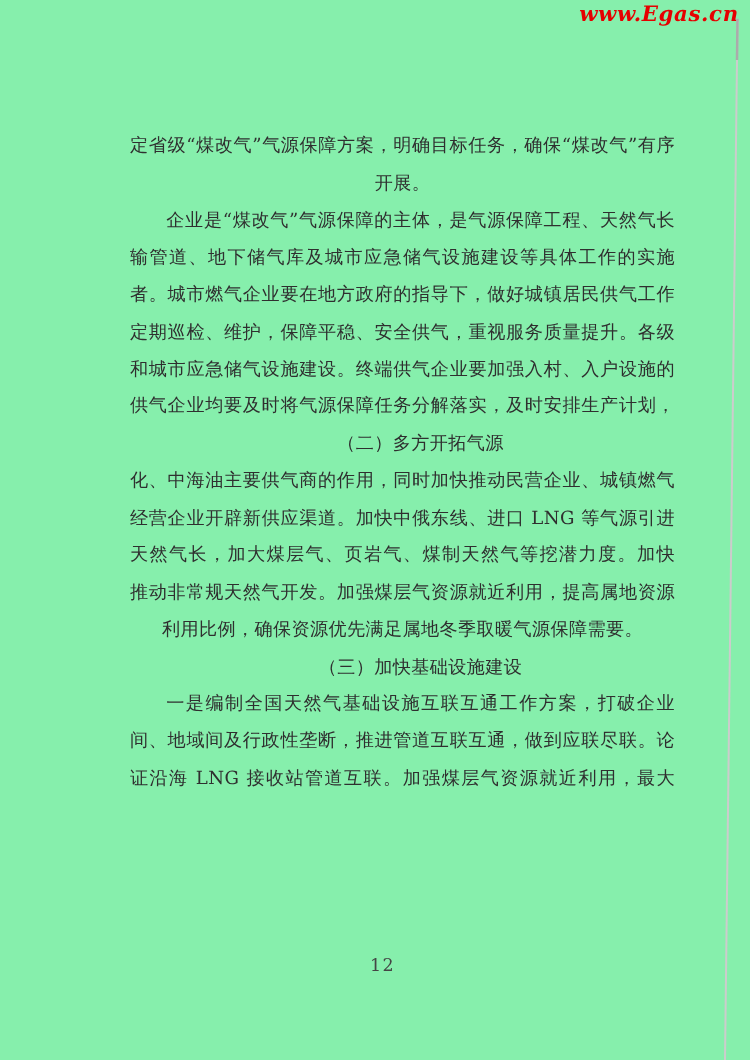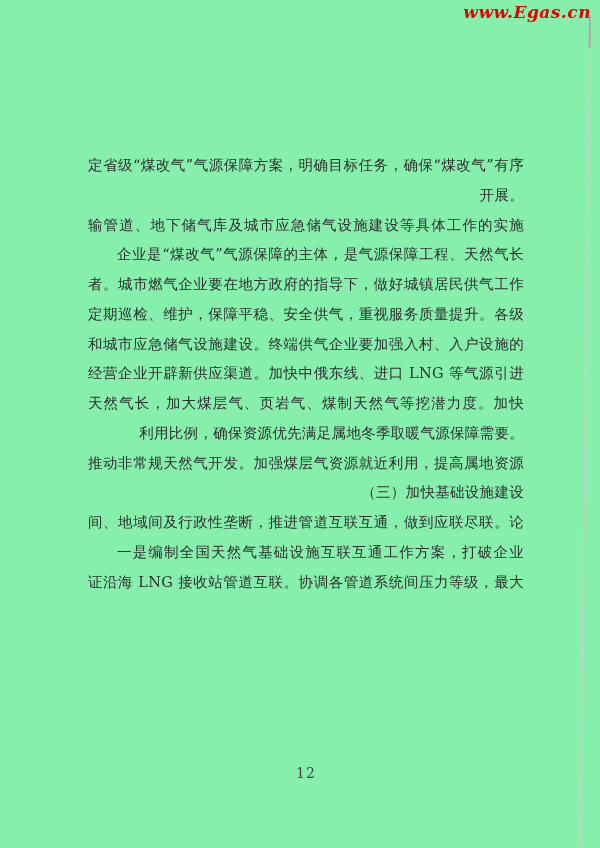--- a/index.html
+++ b/index.html
@@ -28,34 +28,33 @@
     white-space: nowrap;
   }
   .edge-line {
     position: absolute;
     top: 0;
     left: 0;
     pointer-events: none;
   }
   .doc-body {
     position: absolute;
-    left: 88px;
+    left: 104px;
     top: 103px;
     width: 436px;
     color: var(--ink, #2f2f2f);
-    margin-top: 48px;
   }
   .line {
     height: 29.75px;
     line-height: 29.75px;
     font-size: 14.5px;
     letter-spacing: 0.3px;
     overflow: hidden;
     white-space: normal;
-    text-align: right;
+    text-align: center;
   }
   .line.j {
     text-align: justify;
     text-align-last: justify;
   }
   .line.ind {
     padding-left: 29px;
     width: 407px;
   }
   .page-number {
@@ -77,30 +76,33 @@
   <div class="watermark">www.Egas.cn</div>
 
   <svg class="edge-line" width="600" height="848" viewBox="0 0 600 848" aria-hidden="true">
     <line x1="590" y1="15" x2="580" y2="848" stroke="#cccccc" stroke-width="1.6"></line>
     <line x1="590" y1="15" x2="589.6" y2="48" stroke="#ababab" stroke-width="2"></line>
   </svg>
 
   <div class="doc-body">
       <div class="line j">定省级“煤改气”气源保障方案，明确目标任务，确保“煤改气”有序</div>
       <div class="line">开展。</div>
+      <div class="line j ind">企业是“煤改气”气源保障的主体，是气源保障工程、天然气长</div>
       <div class="line j">输管道、地下储气库及城市应急储气设施建设等具体工作的实施</div>
-      <div class="line j ind">企业是“煤改气”气源保障的主体，是气源保障工程、天然气长</div>
       <div class="line j">者。城市燃气企业要在地方政府的指导下，做好城镇居民供气工作</div>
       <div class="line j">定期巡检、维护，保障平稳、安全供气，重视服务质量提升。各级</div>
       <div class="line j">和城市应急储气设施建设。终端供气企业要加强入村、入户设施的</div>
+      <div class="line j">供气企业均要及时将气源保障任务分解落实，及时安排生产计划，</div>
+      <div class="line ind">（二）多方开拓气源</div>
+      <div class="line j">化、中海油主要供气商的作用，同时加快推动民营企业、城镇燃气</div>
       <div class="line j">经营企业开辟新供应渠道。加快中俄东线、进口 LNG 等气源引进</div>
       <div class="line j">天然气长，加大煤层气、页岩气、煤制天然气等挖潜力度。加快</div>
+      <div class="line j">推动非常规天然气开发。加强煤层气资源就近利用，提高属地资源</div>
       <div class="line">利用比例，确保资源优先满足属地冬季取暖气源保障需要。</div>
-      <div class="line j">推动非常规天然气开发。加强煤层气资源就近利用，提高属地资源</div>
       <div class="line ind">（三）加快基础设施建设</div>
+      <div class="line j ind">一是编制全国天然气基础设施互联互通工作方案，打破企业</div>
       <div class="line j">间、地域间及行政性垄断，推进管道互联互通，做到应联尽联。论</div>
-      <div class="line j ind">一是编制全国天然气基础设施互联互通工作方案，打破企业</div>
-      <div class="line j">证沿海 LNG 接收站管道互联。协调各管道系统间压力等级，最大</div>
+      <div class="line j">证沿海 LNG 接收站管道互联。加强煤层气资源就近利用，最大</div>
     </div>
 
   <div class="page-number">12</div>
 
 </div>
 
 </body></html>

